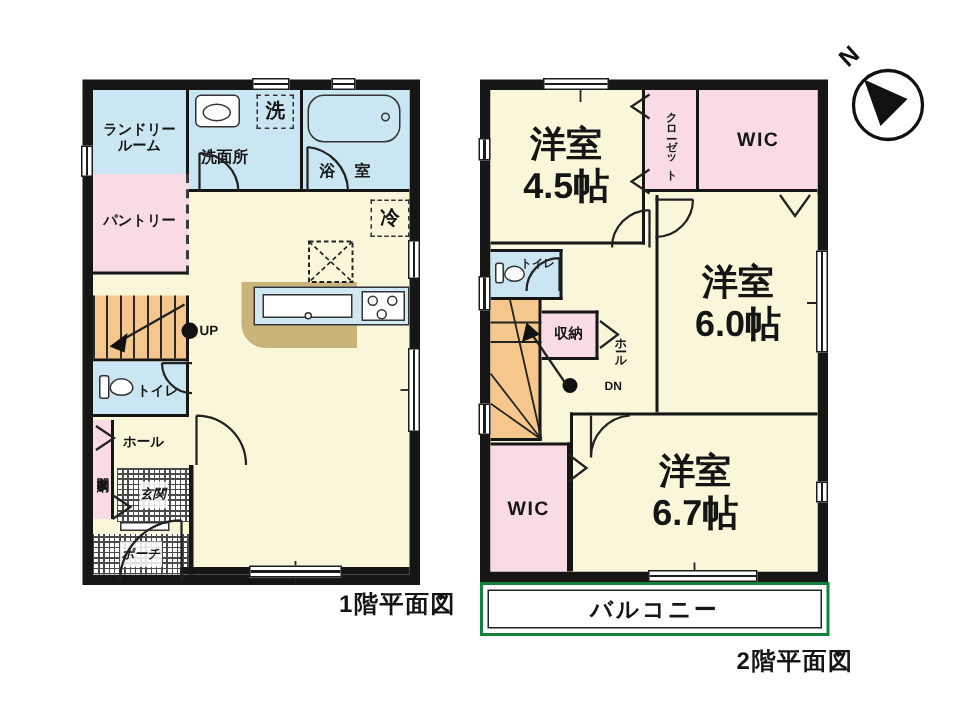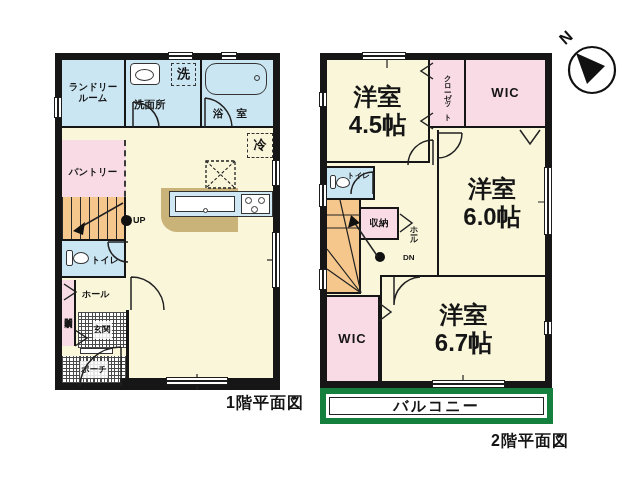--- a/index.html
+++ b/index.html
@@ -23,21 +23,21 @@
   .bT{border-top:2px solid #161616;}
   .bL{border-left:2px solid #161616;}
   .bRd{border-right:2px dashed #3a3a3a;}
   .cflex{display:flex;align-items:center;justify-content:center;flex-direction:column;text-align:center;line-height:1.15;}
   .vtext{writing-mode:vertical-rl;text-orientation:upright;letter-spacing:1px;}
   .win{position:absolute;box-sizing:border-box;background:#fff;border:1px solid #1c1c1c;}
   .winh{background-image:linear-gradient(to bottom,transparent calc(50% - .7px),#1c1c1c calc(50% - .7px),#1c1c1c calc(50% + .7px),transparent calc(50% + .7px));}
   .winv{background-image:linear-gradient(to right,transparent calc(50% - .7px),#1c1c1c calc(50% - .7px),#1c1c1c calc(50% + .7px),transparent calc(50% + .7px));}
   .dash{border:1.5px dashed #333;background:transparent;}
   .dot{background:#111;border-radius:50%;}
-  .chip{background:rgba(255,255,255,.85);padding:4px 1px;}
+  .chip{background:rgba(255,255,255,.85);padding:4px 1px;font-style:italic;}
   svg.ov{position:absolute;pointer-events:none;}
   .caption{position:absolute;font-size:16px;letter-spacing:1px;}
 </style>
 </head>
 <body>
 
 <div class="page">
 
   <div class="plan" style="left:55px;top:53px;width:225px;height:337px;">
 
@@ -56,21 +56,21 @@
       <span class="abs" style="left:8px;top:38px;font-size:10.5px;">洗面所</span>
     </div>
 
     <div class="room blue bB" style="left:140px;top:0;width:71px;height:68px;">
       <div class="abs" style="left:3px;top:3px;width:62px;height:32px;border:1.5px solid #333;border-radius:11px;">
         <div class="abs" style="right:6px;top:11px;width:6px;height:6px;border:1.2px solid #333;border-radius:50%;"></div>
       </div>
       <span class="abs" style="left:11px;top:47px;font-size:10.5px;letter-spacing:5px;">浴 室</span>
     </div>
 
-    <div class="room pink bRd bB cflex" style="left:0;top:80px;width:64px;height:67px;font-size:9.5px;">
+    <div class="room pink bRd bB cflex" style="left:0;top:56px;width:64px;height:67px;font-size:9.5px;">
       <span>パントリー</span>
     </div>
 
     <div class="room orange bR bB" style="left:0;top:137px;width:64px;height:44px;"></div>
 
     <div class="room blue bR bB" style="left:0;top:181px;width:64px;height:37px;">
       <div class="abs" style="left:4px;top:9px;width:7px;height:16px;background:#fff;border:1.2px solid #333;border-radius:2px;"></div>
       <div class="abs" style="left:11px;top:11px;width:16px;height:12px;background:#fff;border:1.2px solid #333;border-radius:50% 50% 50% 50% / 55% 55% 45% 45%;"></div>
       <span class="abs" style="right:5px;top:13px;font-size:9px;">トイレ</span>
     </div>
@@ -207,21 +207,21 @@
   <div class="win winv" style="left:272px;top:232px;width:8px;height:56px;"></div>
   <div class="win winh" style="left:166px;top:377px;width:62px;height:8px;"></div>
   <div class="win winh" style="left:362px;top:52px;width:44px;height:8px;"></div>
   <div class="win winv" style="left:319px;top:92px;width:8px;height:15px;"></div>
   <div class="win winv" style="left:319px;top:184px;width:8px;height:23px;"></div>
   <div class="win winv" style="left:319px;top:269px;width:8px;height:21px;"></div>
   <div class="win winv" style="left:544px;top:167px;width:8px;height:68px;"></div>
   <div class="win winv" style="left:544px;top:321px;width:8px;height:14px;"></div>
   <div class="win winh" style="left:432px;top:380px;width:73px;height:8px;"></div>
 
-  <div class="abs" style="left:320px;top:388px;width:233px;height:36px;background:#fff;border:6px solid #15803d;">
+  <div class="abs" style="left:320px;top:388px;width:233px;height:36px;background:#fff;border:2px solid #15803d;">
     <div class="abs" style="left:3px;top:3px;right:3px;bottom:3px;border:1.2px solid #222;display:flex;align-items:center;justify-content:center;font-size:15px;letter-spacing:2px;">
       <span>バルコニー</span>
     </div>
   </div>
 
   <div class="caption" style="left:210px;top:393px;width:110px;text-align:center;">1階平面図</div>
   <div class="caption" style="left:475px;top:431px;width:110px;text-align:center;">2階平面図</div>
 
   <svg class="ov" style="left:548px;top:26px;" width="82" height="76" viewBox="0 0 82 76">
     <circle cx="44" cy="44" r="23" fill="#fff" stroke="#111" stroke-width="2.2"></circle>

